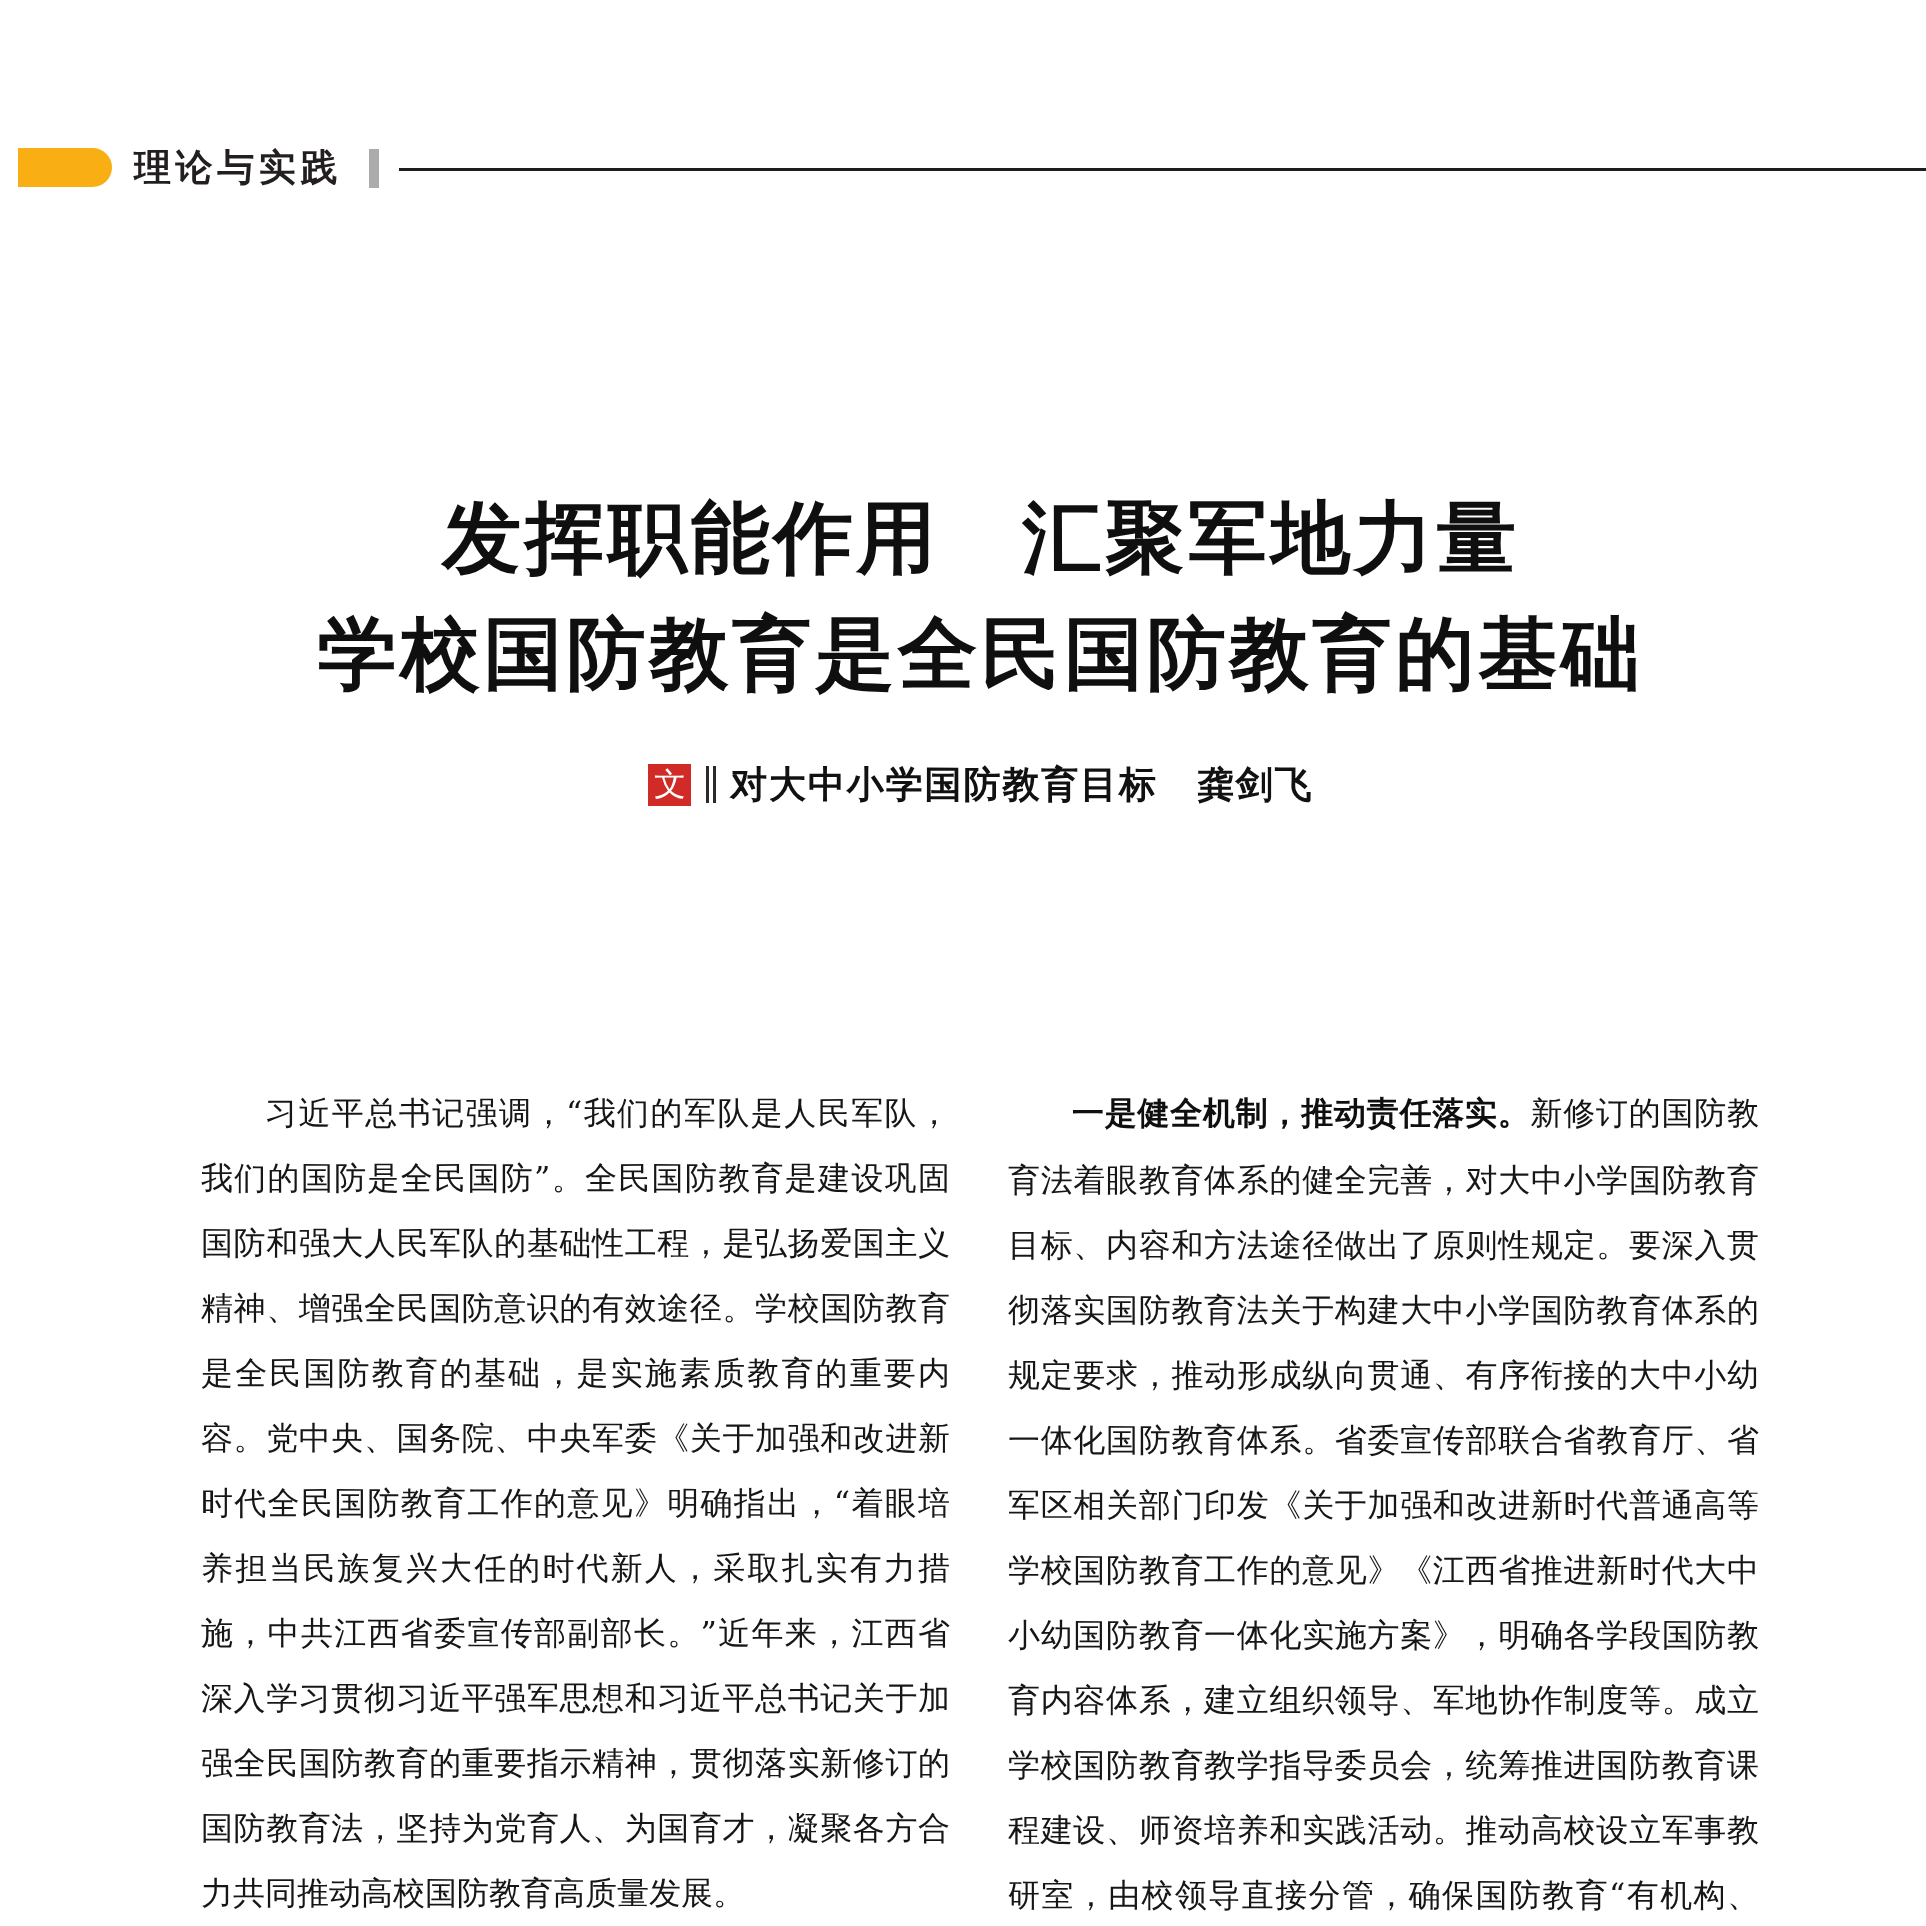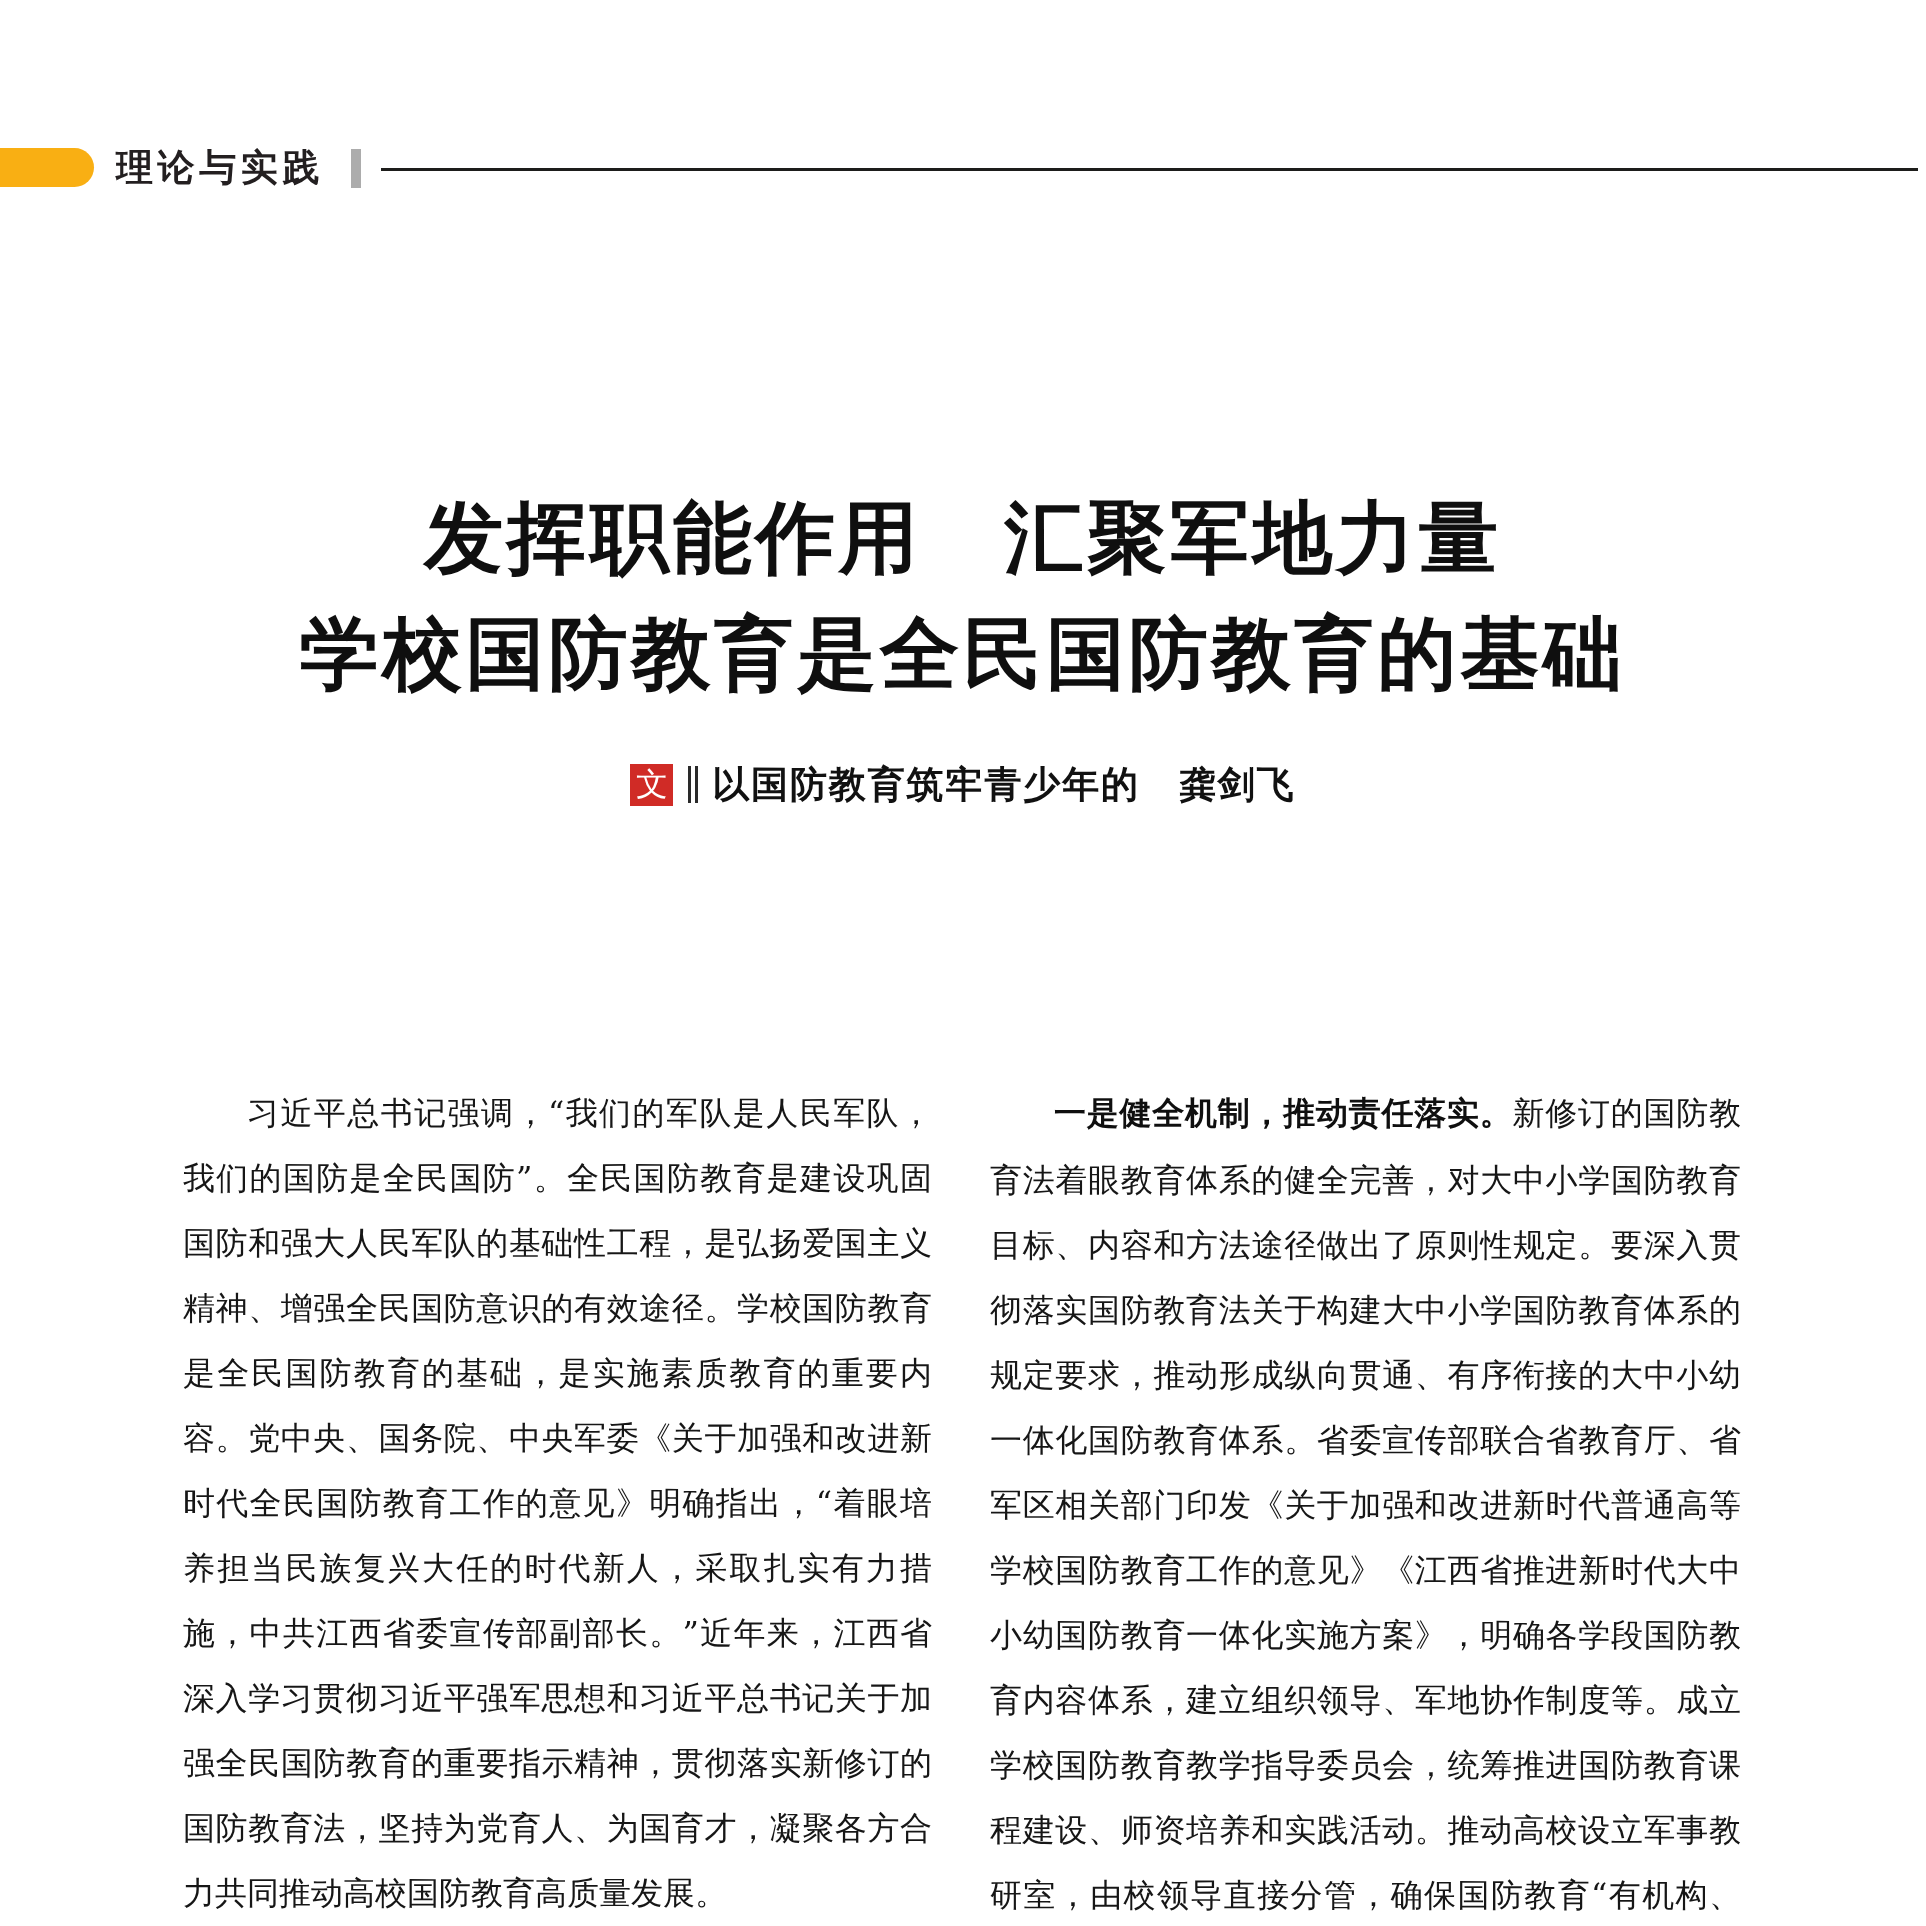--- a/index.html
+++ b/index.html
@@ -4,21 +4,21 @@
 <style>
   html,body{margin:0;padding:0;}
   body{
     width:1957px;height:2594px;
     background:#ffffff;
     position:relative;
     font-family:"DejaVu Serif","Liberation Serif",serif;
     color:#1a1a1a;
     -webkit-font-smoothing:antialiased;
   }
-  .abs{position:absolute;}
+  .abs{position:absolute;margin-left:18px;}
 
   
   .header-badge{
     left:0;top:148px;width:94px;height:39px;
     border-radius:0 23px 23px 0;
   }
   .header-label{
     left:116px;top:144px;height:48px;line-height:48px;
     font-family:"DejaVu Sans","Liberation Sans",sans-serif;
     font-weight:bold;font-size:37px;letter-spacing:4.6px;color:#231f20;
@@ -90,21 +90,21 @@
   <div class="title-line">发挥职能作用　汇聚军地力量</div>
   <div class="title-line">学校国防教育是全民国防教育的基础</div>
 </div>
 
 <div class="abs byline-row">
   <div class="byline-mark" style="background: rgb(208, 43, 38);">文</div>
   <div class="byline-sep">
       <i></i>
       <i></i>
     </div>
-  <div class="byline-author">以国防教育筑牢青少年的　龚剑飞</div>
+  <div class="byline-author">对大中小学国防教育目标　龚剑飞</div>
 </div>
 
 <div class="abs column col-left">
   <p class="indent">习近平总书记强调，“我们的军队是人民军队，我们的国防是全民国防”。全民国防教育是建设巩固国防和强大人民军队的基础性工程，是弘扬爱国主义精神、增强全民国防意识的有效途径。学校国防教育是全民国防教育的基础，是实施素质教育的重要内容。党中央、国务院、中央军委《关于加强和改进新时代全民国防教育工作的意见》明确指出，“着眼培养担当民族复兴大任的时代新人，采取扎实有力措施，中共江西省委宣传部副部长。”近年来，江西省深入学习贯彻习近平强军思想和习近平总书记关于加强全民国防教育的重要指示精神，贯彻落实新修订的国防教育法，坚持为党育人、为国育才，凝聚各方合力共同推动高校国防教育高质量发展。</p>
 
 </div>
 
 <div class="abs column col-right">
   <p class="indent"><span class="lead">一是健全机制，推动责任落实。</span><span>新修订的国防教育法着眼教育体系的健全完善，对大中小学国防教育目标、内容和方法途径做出了原则性规定。要深入贯彻落实国防教育法关于构建大中小学国防教育体系的规定要求，推动形成纵向贯通、有序衔接的大中小幼一体化国防教育体系。省委宣传部联合省教育厅、省军区相关部门印发《关于加强和改进新时代普通高等学校国防教育工作的意见》《江西省推进新时代大中小幼国防教育一体化实施方案》，明确各学段国防教育内容体系，建立组织领导、军地协作制度等。成立学校国防教育教学指导委员会，统筹推进国防教育课程建设、师资培养和实践活动。推动高校设立军事教研室，由校领导直接分管，确保国防教育“有机构、有队伍、有经费、有考核”。</span></p>
 

